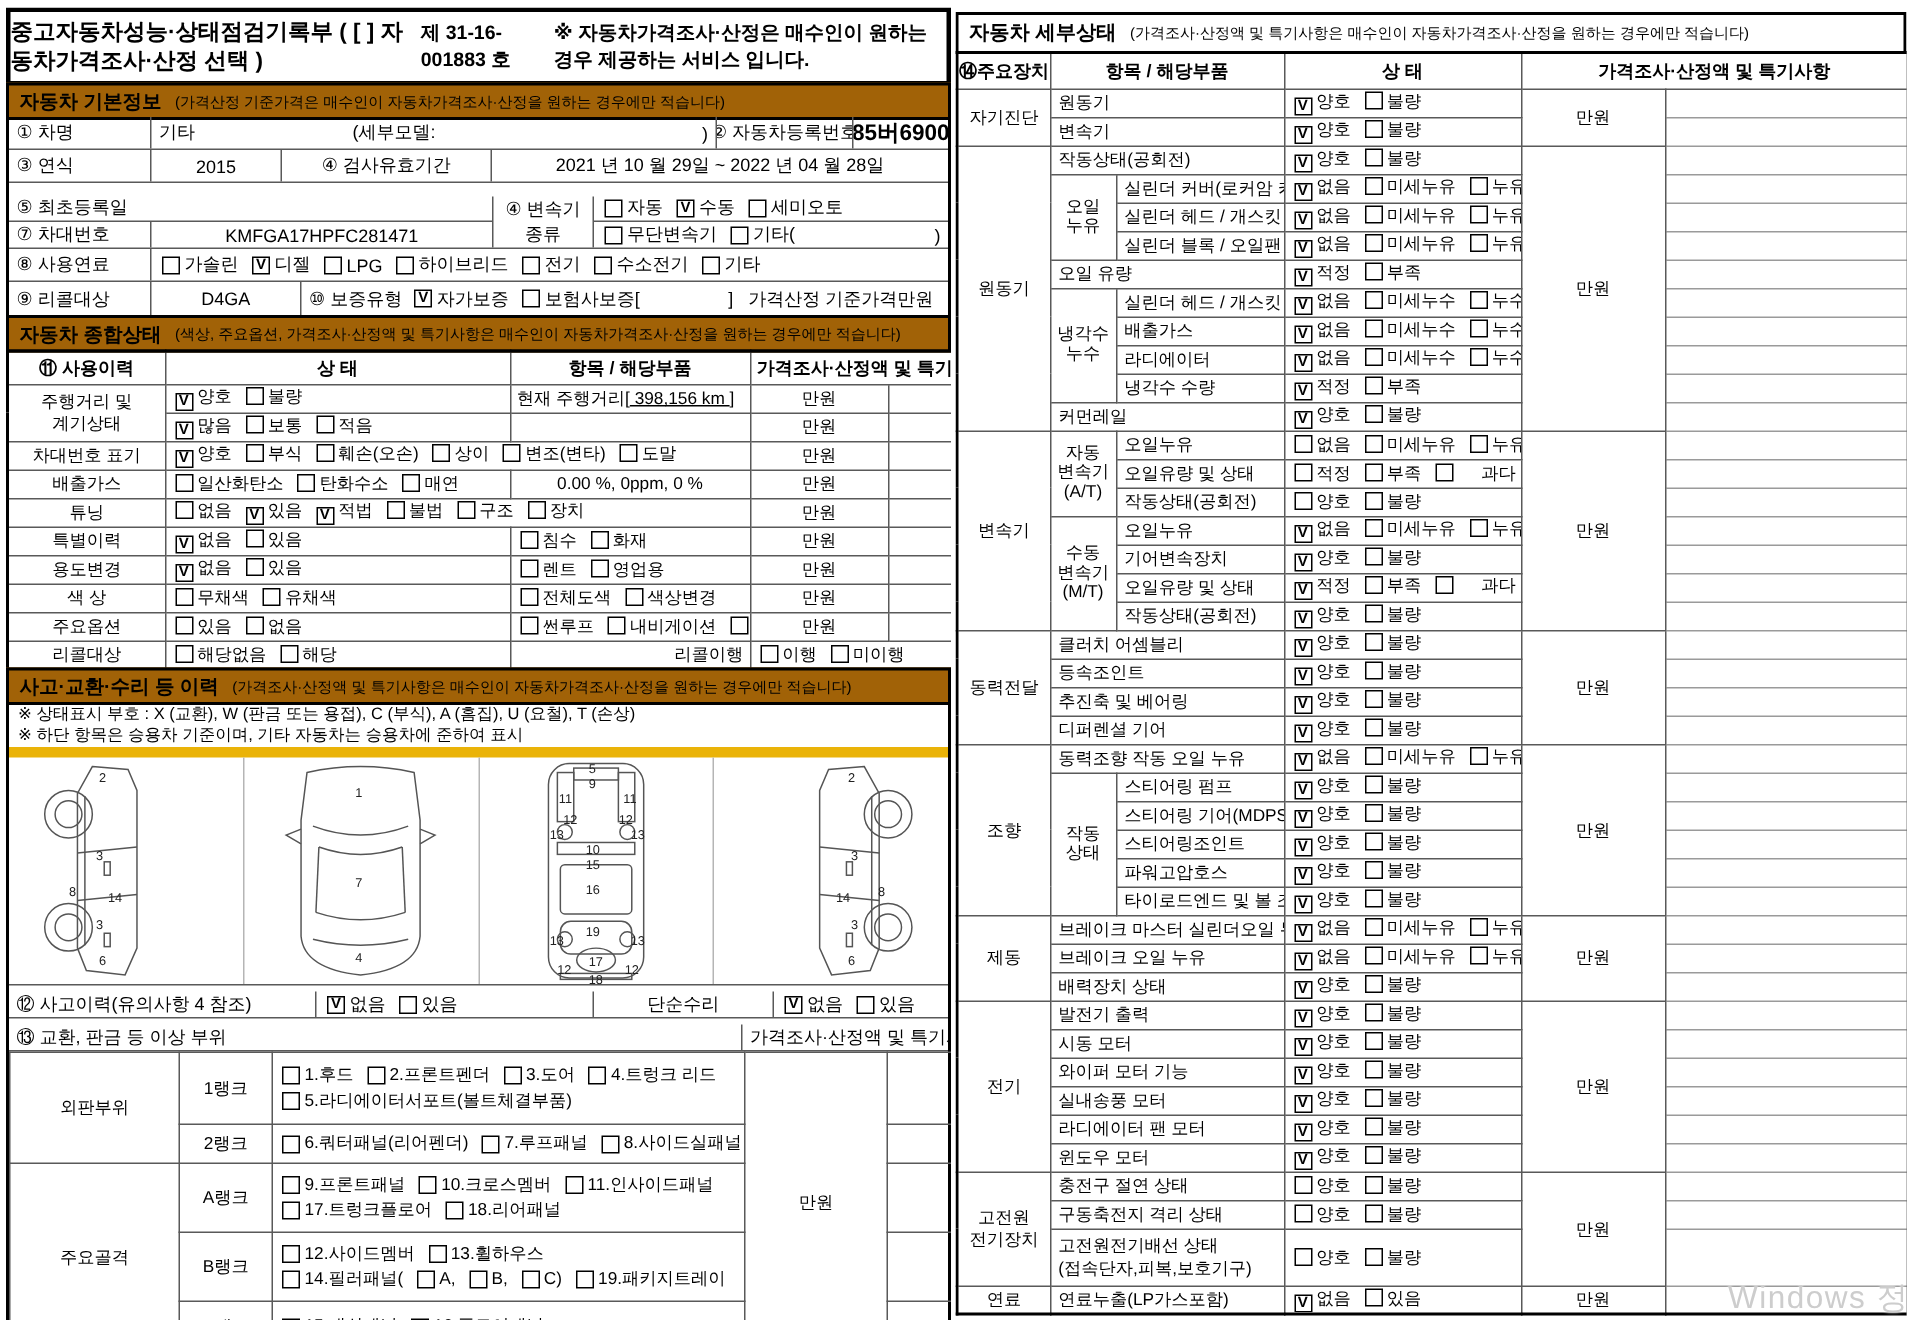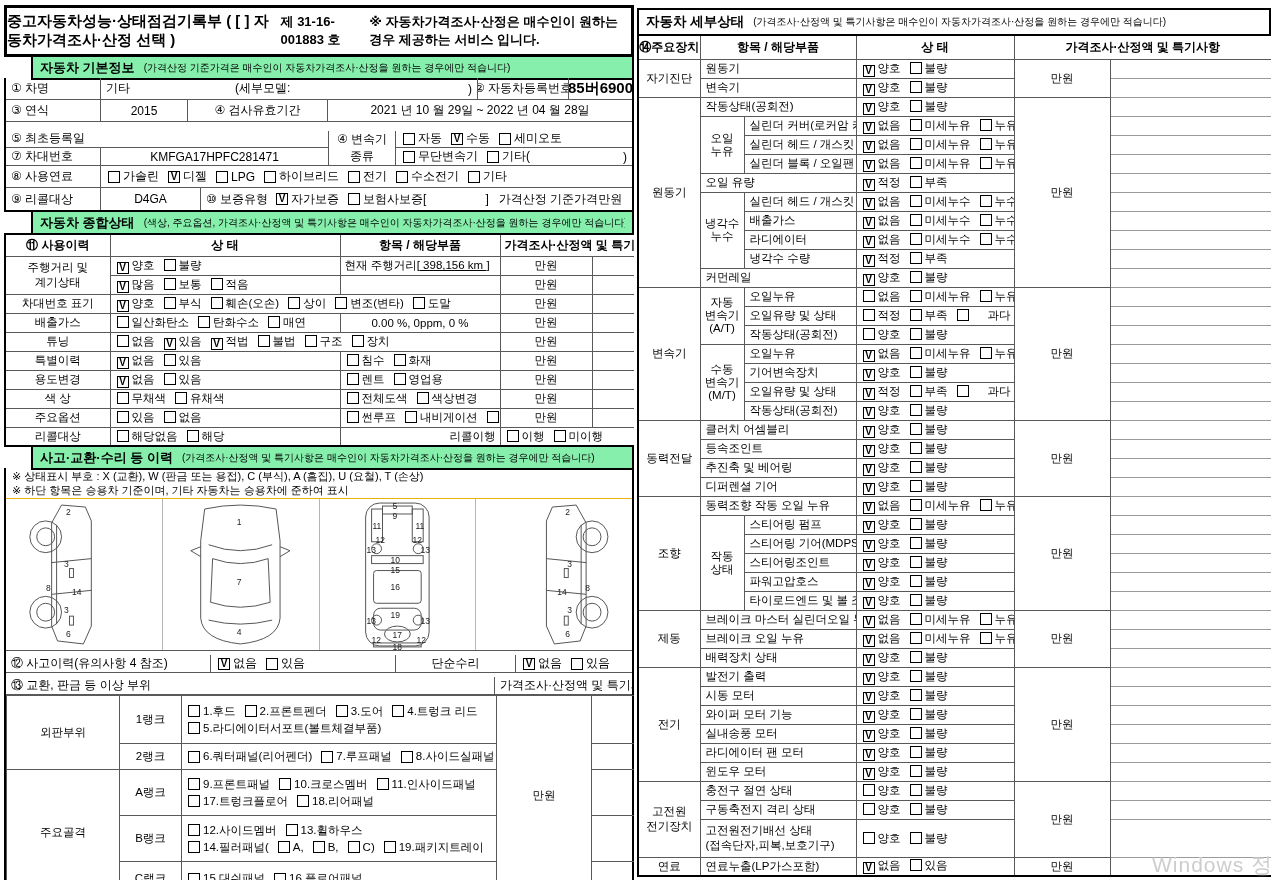--- a/index.html
+++ b/index.html
@@ -9,22 +9,22 @@
 .left-panel { position:absolute; left:4px; top:5px; width:630px; height:875px; overflow:hidden; }
 .right-panel { position:absolute; left:637px; top:8px; width:634px; height:872px; overflow:hidden; }
 
 
 .cb { display:inline-block; width:12px; height:12px; border:1.5px solid #000;
   margin:0 3px 0 2px; vertical-align:-2px; text-align:center; line-height:10px;
   font-size:10px; font-weight:bold; background:#fff; flex:none; }
 .cblb { margin-right:7px; white-space:nowrap; }
 .cblb.push { margin-left:16px; }
 
-.secbar { height:25px; border:2px solid #000; background:#86efac;
-  display:flex; align-items:center; padding:0 7px; gap:9px; margin-top:-2px;margin-left:27px; }
+.secbar { height:25px; border:2px solid #000; background:#a16207;
+  display:flex; align-items:center; padding:0 7px; gap:9px; margin-top:-2px; }
 .secbar .t { font-weight:bold; font-size:13px; white-space:nowrap; }
 .secbar .n { font-size:10px; white-space:nowrap; overflow:hidden; }
 
 
 .title-box { border:3px solid #000; height:52px; display:flex; 
   align-items:center; justify-content:center; gap:2px; }
 .title-box .l1 { font-weight:bold; font-size:15px; }
 .title-box .l2 { font-weight:bold; font-size:13px; display:flex; gap:18px; }
 
 
@@ -50,21 +50,21 @@
   height:19px; overflow:hidden; white-space:nowrap; }
 .otable th { font-weight:bold; font-size:12px; height:22px; text-align:center; }
 .otable td.lbl { text-align:center; white-space:pre-line; }
 .otable td.st { padding-left:4px; }
 .otable td.price { text-align:center; }
 .otable td.pe { border-left:1px solid #9a9a9a; }
 .und { text-decoration:underline; }
 
 
 .ablock { border:2px solid #000; border-top:none; margin-top:-2px; }
-.notes { padding:1px 6px; border-bottom:1px solid #eab308; font-size:11px; line-height:14px; }
+.notes { padding:1px 6px; border-bottom:7px solid #eab308; font-size:11px; line-height:14px; }
 .diagrams { display:flex; height:152px; border-bottom:1px solid #595959; }
 .dcell { flex:1; position:relative; border-right:1px solid #b5b5b5; }
 .dcell:last-child { border-right:none; }
 .dcell svg { width:100%; height:100%; }
 .dcell svg path, .dcell svg rect, .dcell svg circle, .dcell svg ellipse, .dcell svg line
   { fill:none; stroke:#555; stroke-width:1; }
 .dnum { position:absolute; font-size:8.5px; color:#222; }
 .mirror svg { transform:scaleX(-1); }
 .arow { display:flex; align-items:flex-end; height:22px; border-bottom:1px solid #595959; font-size:12px; }
 .acell { display:flex; align-items:center; padding:0 5px; border-right:1px solid #595959; white-space:nowrap; }

